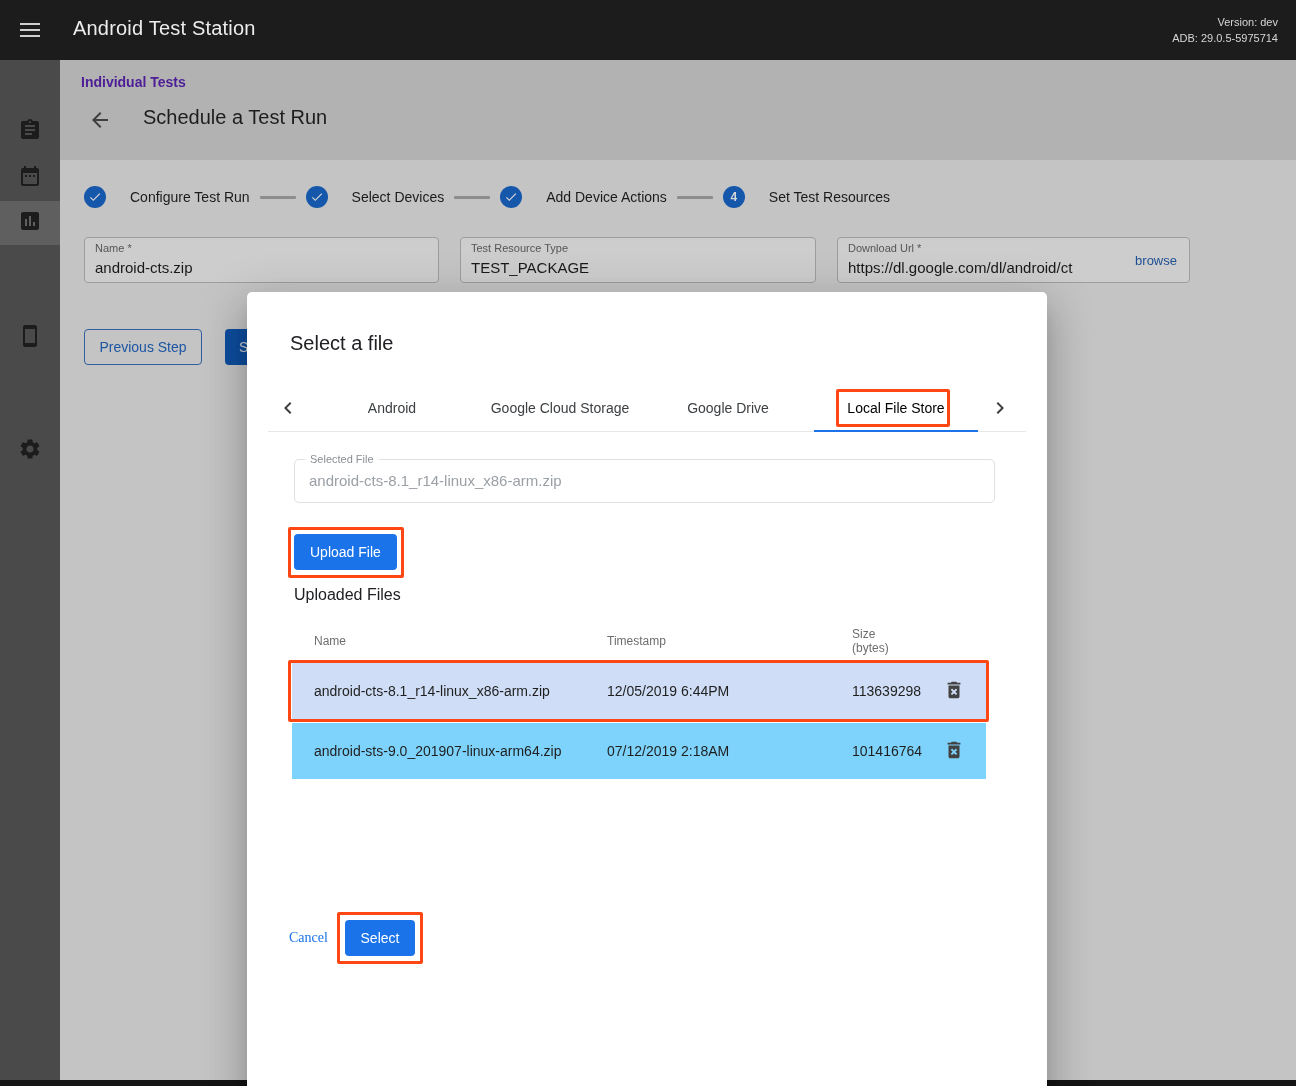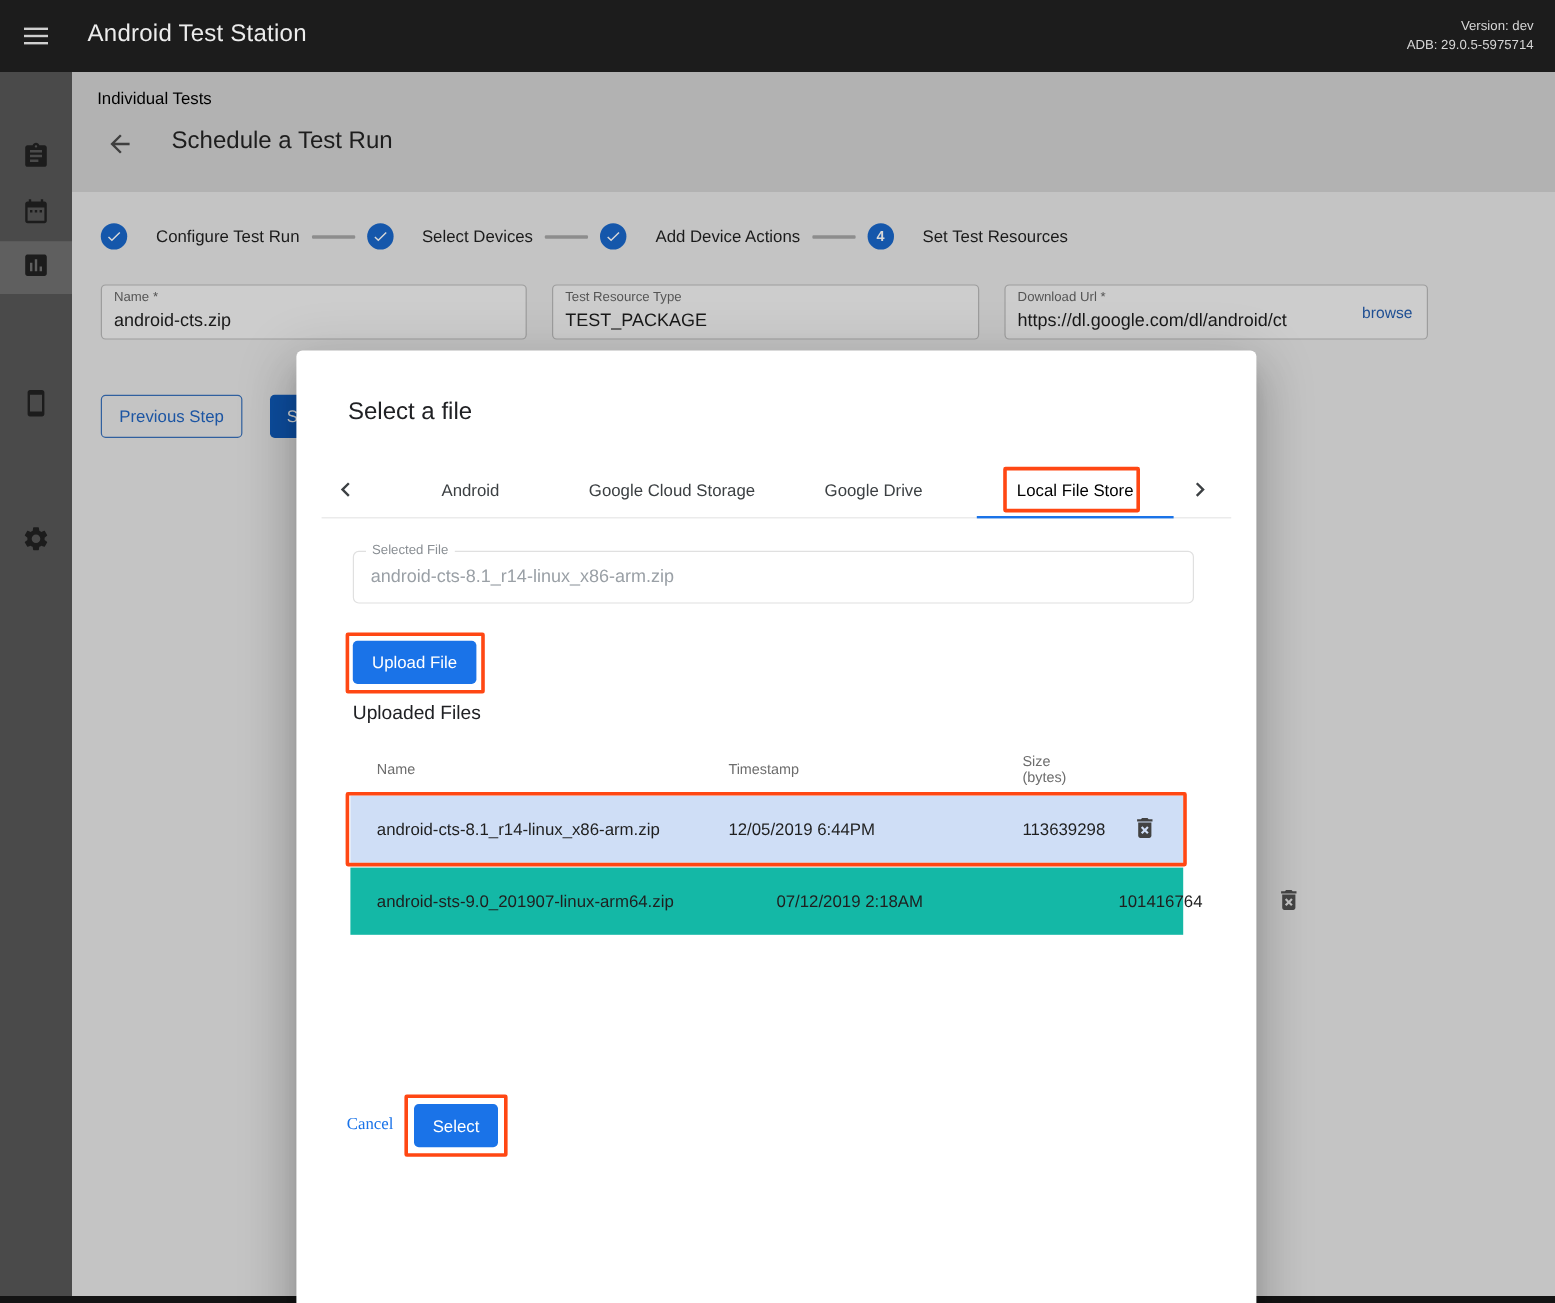--- a/index.html
+++ b/index.html
@@ -24,21 +24,21 @@
 
   
   .sidebar { position:absolute; left:0; top:60px; width:60px; height:1020px; background:#4a4a4a; }
   .side-item { position:absolute; left:0; width:60px; height:44px; display:flex; align-items:center; justify-content:center; color:#1c1c1c; cursor:pointer; }
   .side-item.selected { background:#5f5f5f; }
   .side-item svg { width:24px; height:24px; fill:currentColor; }
 
   
   .main { position:absolute; left:60px; top:60px; width:1236px; height:1020px; background:#c4c4c4; }
   .band { position:absolute; left:0; top:0; width:1236px; height:100px; background:#b2b2b2; }
-  .breadcrumb { position:absolute; left:21px; top:14px; font-size:14px; color:#000000; }
+  .breadcrumb { position:absolute; left:21px; top:14px; font-size:14px; color:#4c1d95;font-weight:bold; }
   .back-arrow { position:absolute; left:28px; top:48px; width:24px; height:24px; color:#3f3f3f; cursor:pointer; }
   .back-arrow svg { width:24px; height:24px; fill:currentColor; }
   .page-title { position:absolute; left:83px; top:46px; font-size:20px; color:#1d1d1d; }
 
   .stepper { position:absolute; left:24px; top:126px; display:flex; align-items:center; gap:10px; }
   .step { display:flex; align-items:center; gap:24px; }
   .step-circle { width:22px; height:22px; border-radius:50%; background:#1557ab; display:flex; align-items:center; justify-content:center; color:#d8d8d8; font-size:12px; font-weight:700; }
   .step-circle svg { width:14px; height:14px; fill:#d8d8d8; }
   .step-label { font-size:14px; font-weight:500; color:#1b1b1b; }
   .connector { width:36px; height:3px; background:#8d8d8d; border-radius:1px; }
@@ -88,21 +88,21 @@
     font-size:14px; font-weight:500; font-family:inherit; cursor:pointer;
   }
   .uploaded-heading { position:absolute; left:47px; top:294px; font-size:16px; color:#202124; }
 
   .files-table { position:absolute; left:45px; top:328px; width:694px; }
   .ft-grid { display:grid; grid-template-columns:293px 245px 82px 44px; padding-left:22px; align-items:center; }
   .ft-header { height:42px; border-bottom:1px solid #e3e3e3; font-size:12px; color:#6d6d6d; }
   .ft-header .size-head { line-height:14px; }
   .ft-row { height:56px; font-size:14px; color:#1f1f1f; }
   .ft-row.selected { background:#cfdef6; margin-top:1px; }
-  .ft-row.normal { background:#14b8a6; margin-top:4px;gap:40px; }
+  .ft-row.normal { background:#7dd3fc; margin-top:4px; }
   .cell-name, .cell-ts, .cell-size { white-space:nowrap; overflow:hidden; }
   .trash-btn { width:40px; height:40px; border:none; background:transparent; display:flex; align-items:center; justify-content:center; color:#424242; cursor:pointer; }
   .trash-btn svg { width:22px; height:22px; fill:currentColor; }
 
   .cancel-link { position:absolute; left:42px; top:628px; height:36px; line-height:36px; font-size:14px; font-weight:500; color:#1a73e8; background:none; border:none; font-family:Liberation Serif, serif; cursor:pointer; }
   .select-btn { position:absolute; left:98px; top:628px; width:70px; height:36px; background:#1a73e8; border:none; border-radius:4px; color:#fff; font-size:14px; font-weight:500; font-family:inherit; cursor:pointer; }
 
   
   .annotation { position:absolute; border:3px solid #ff4713; border-radius:2px; z-index:30; pointer-events:none; }
   #ann-tab    { left:836px; top:389px; width:114px; height:38px; }

